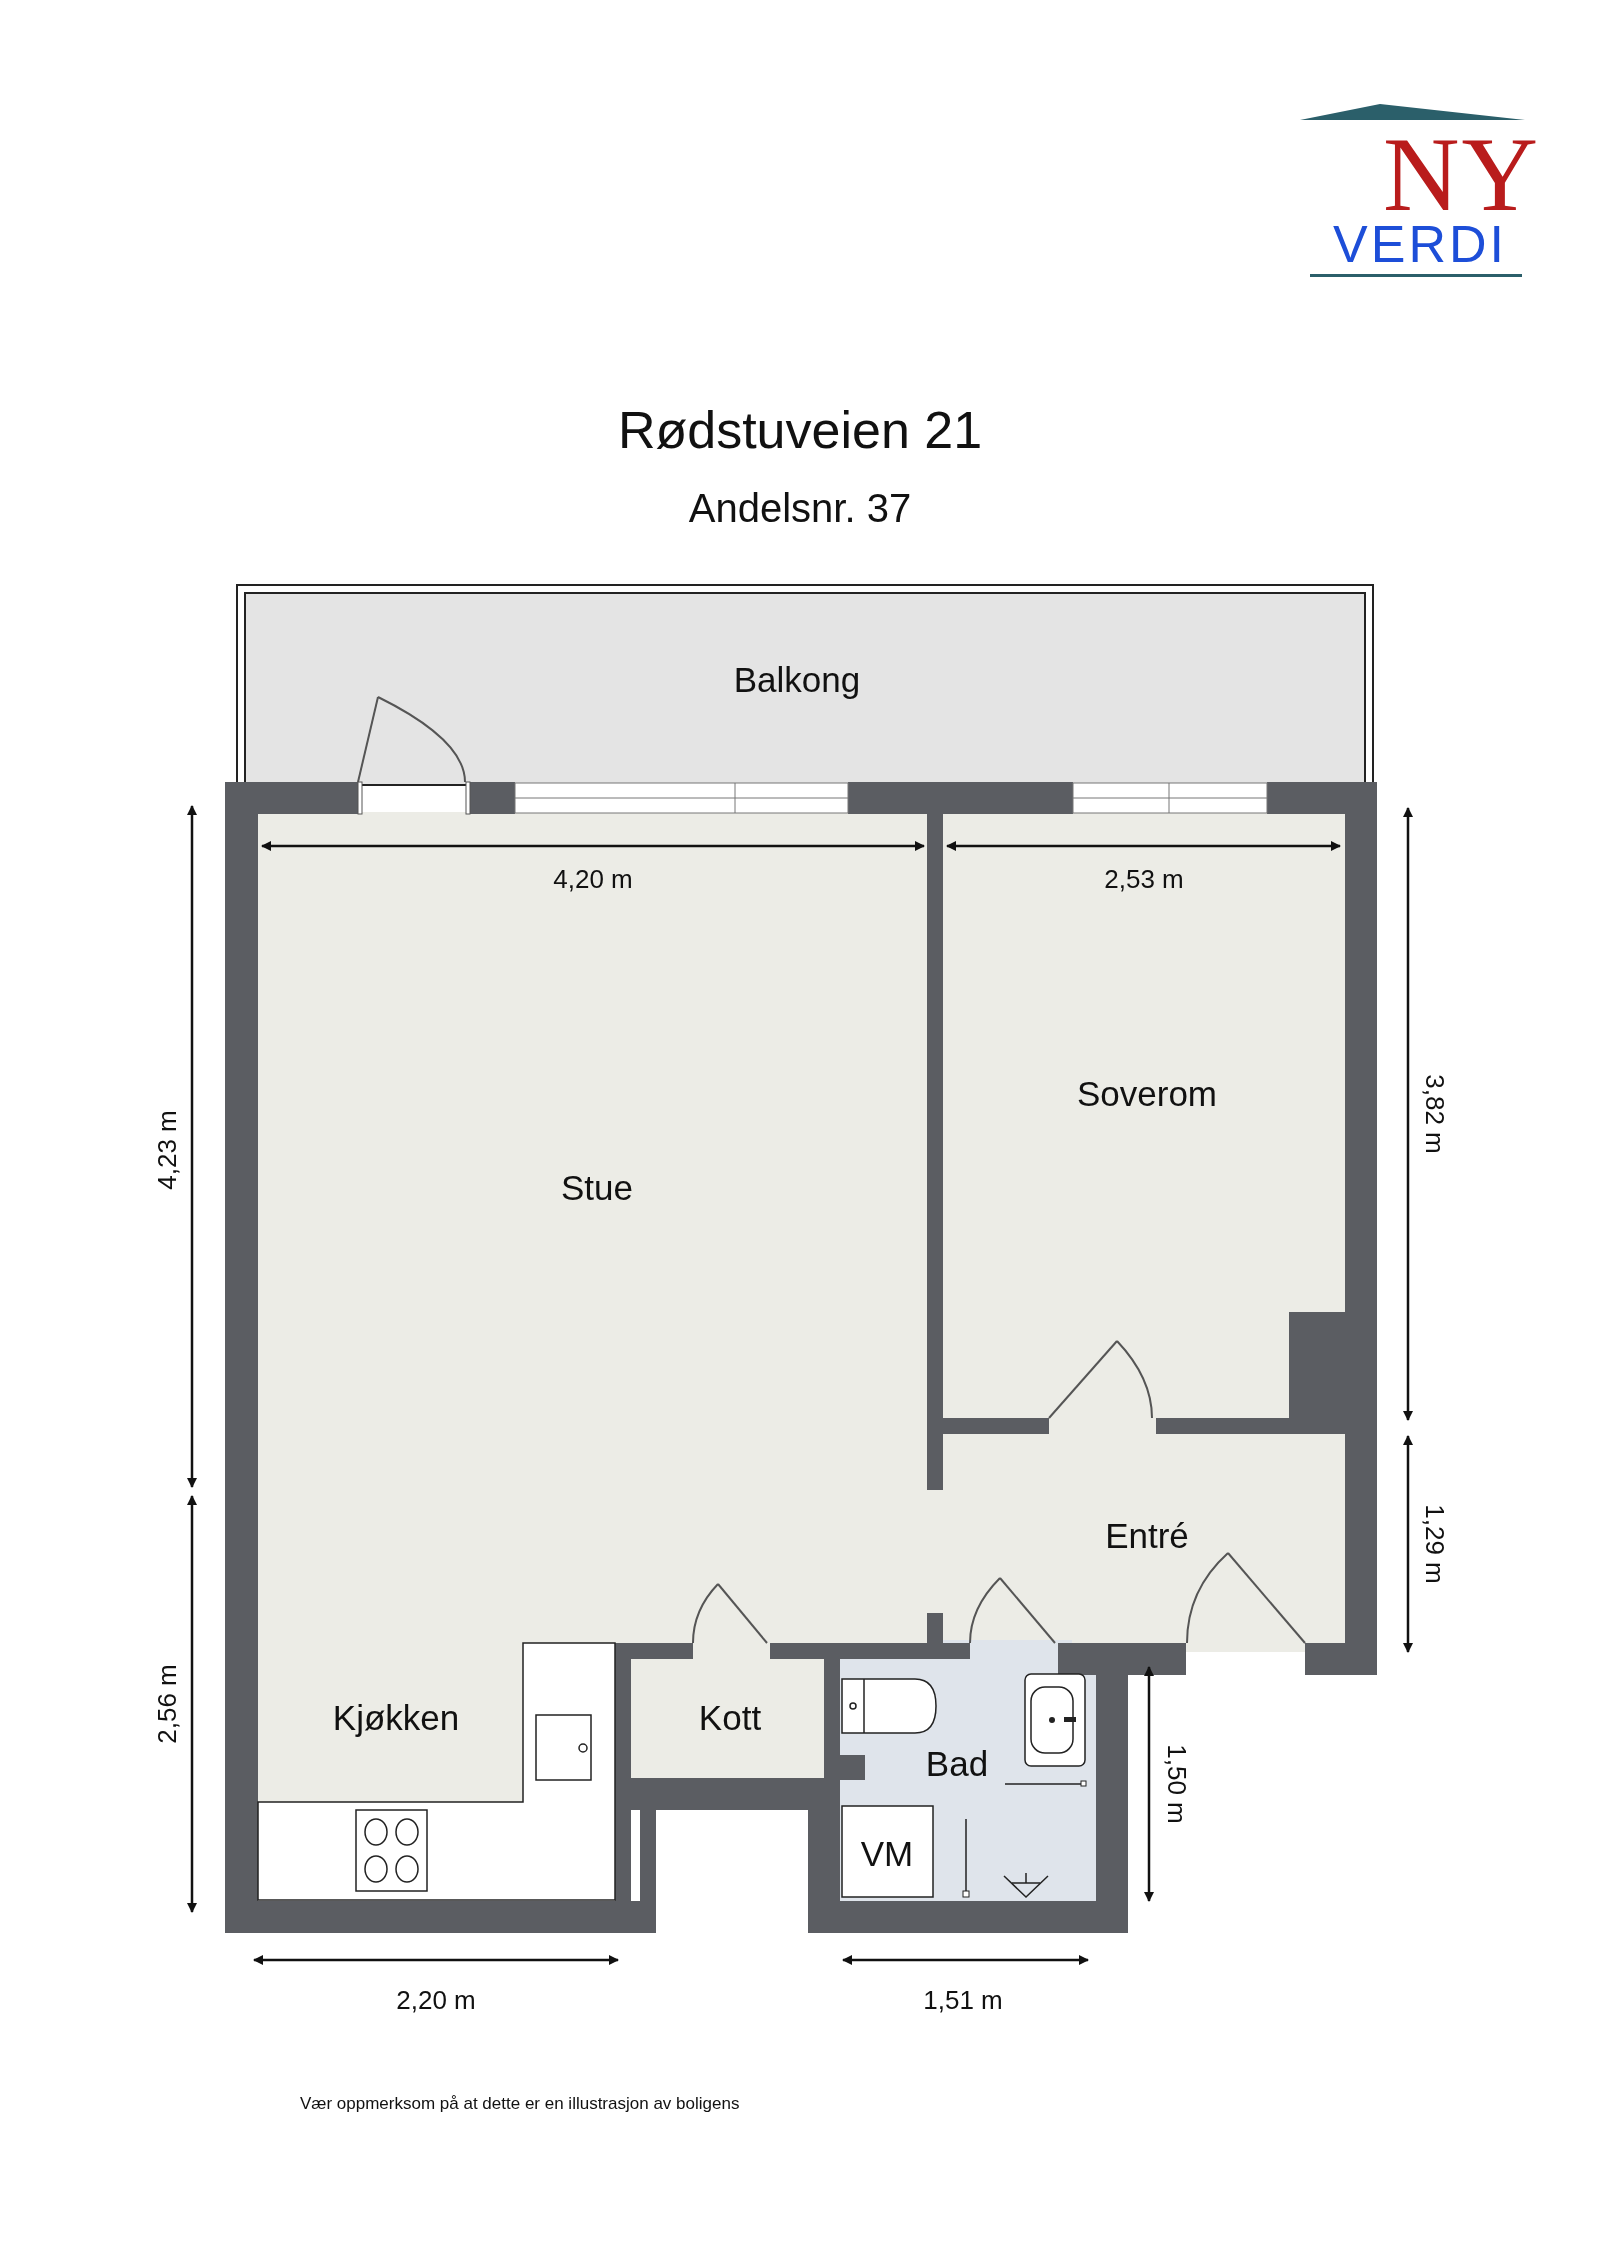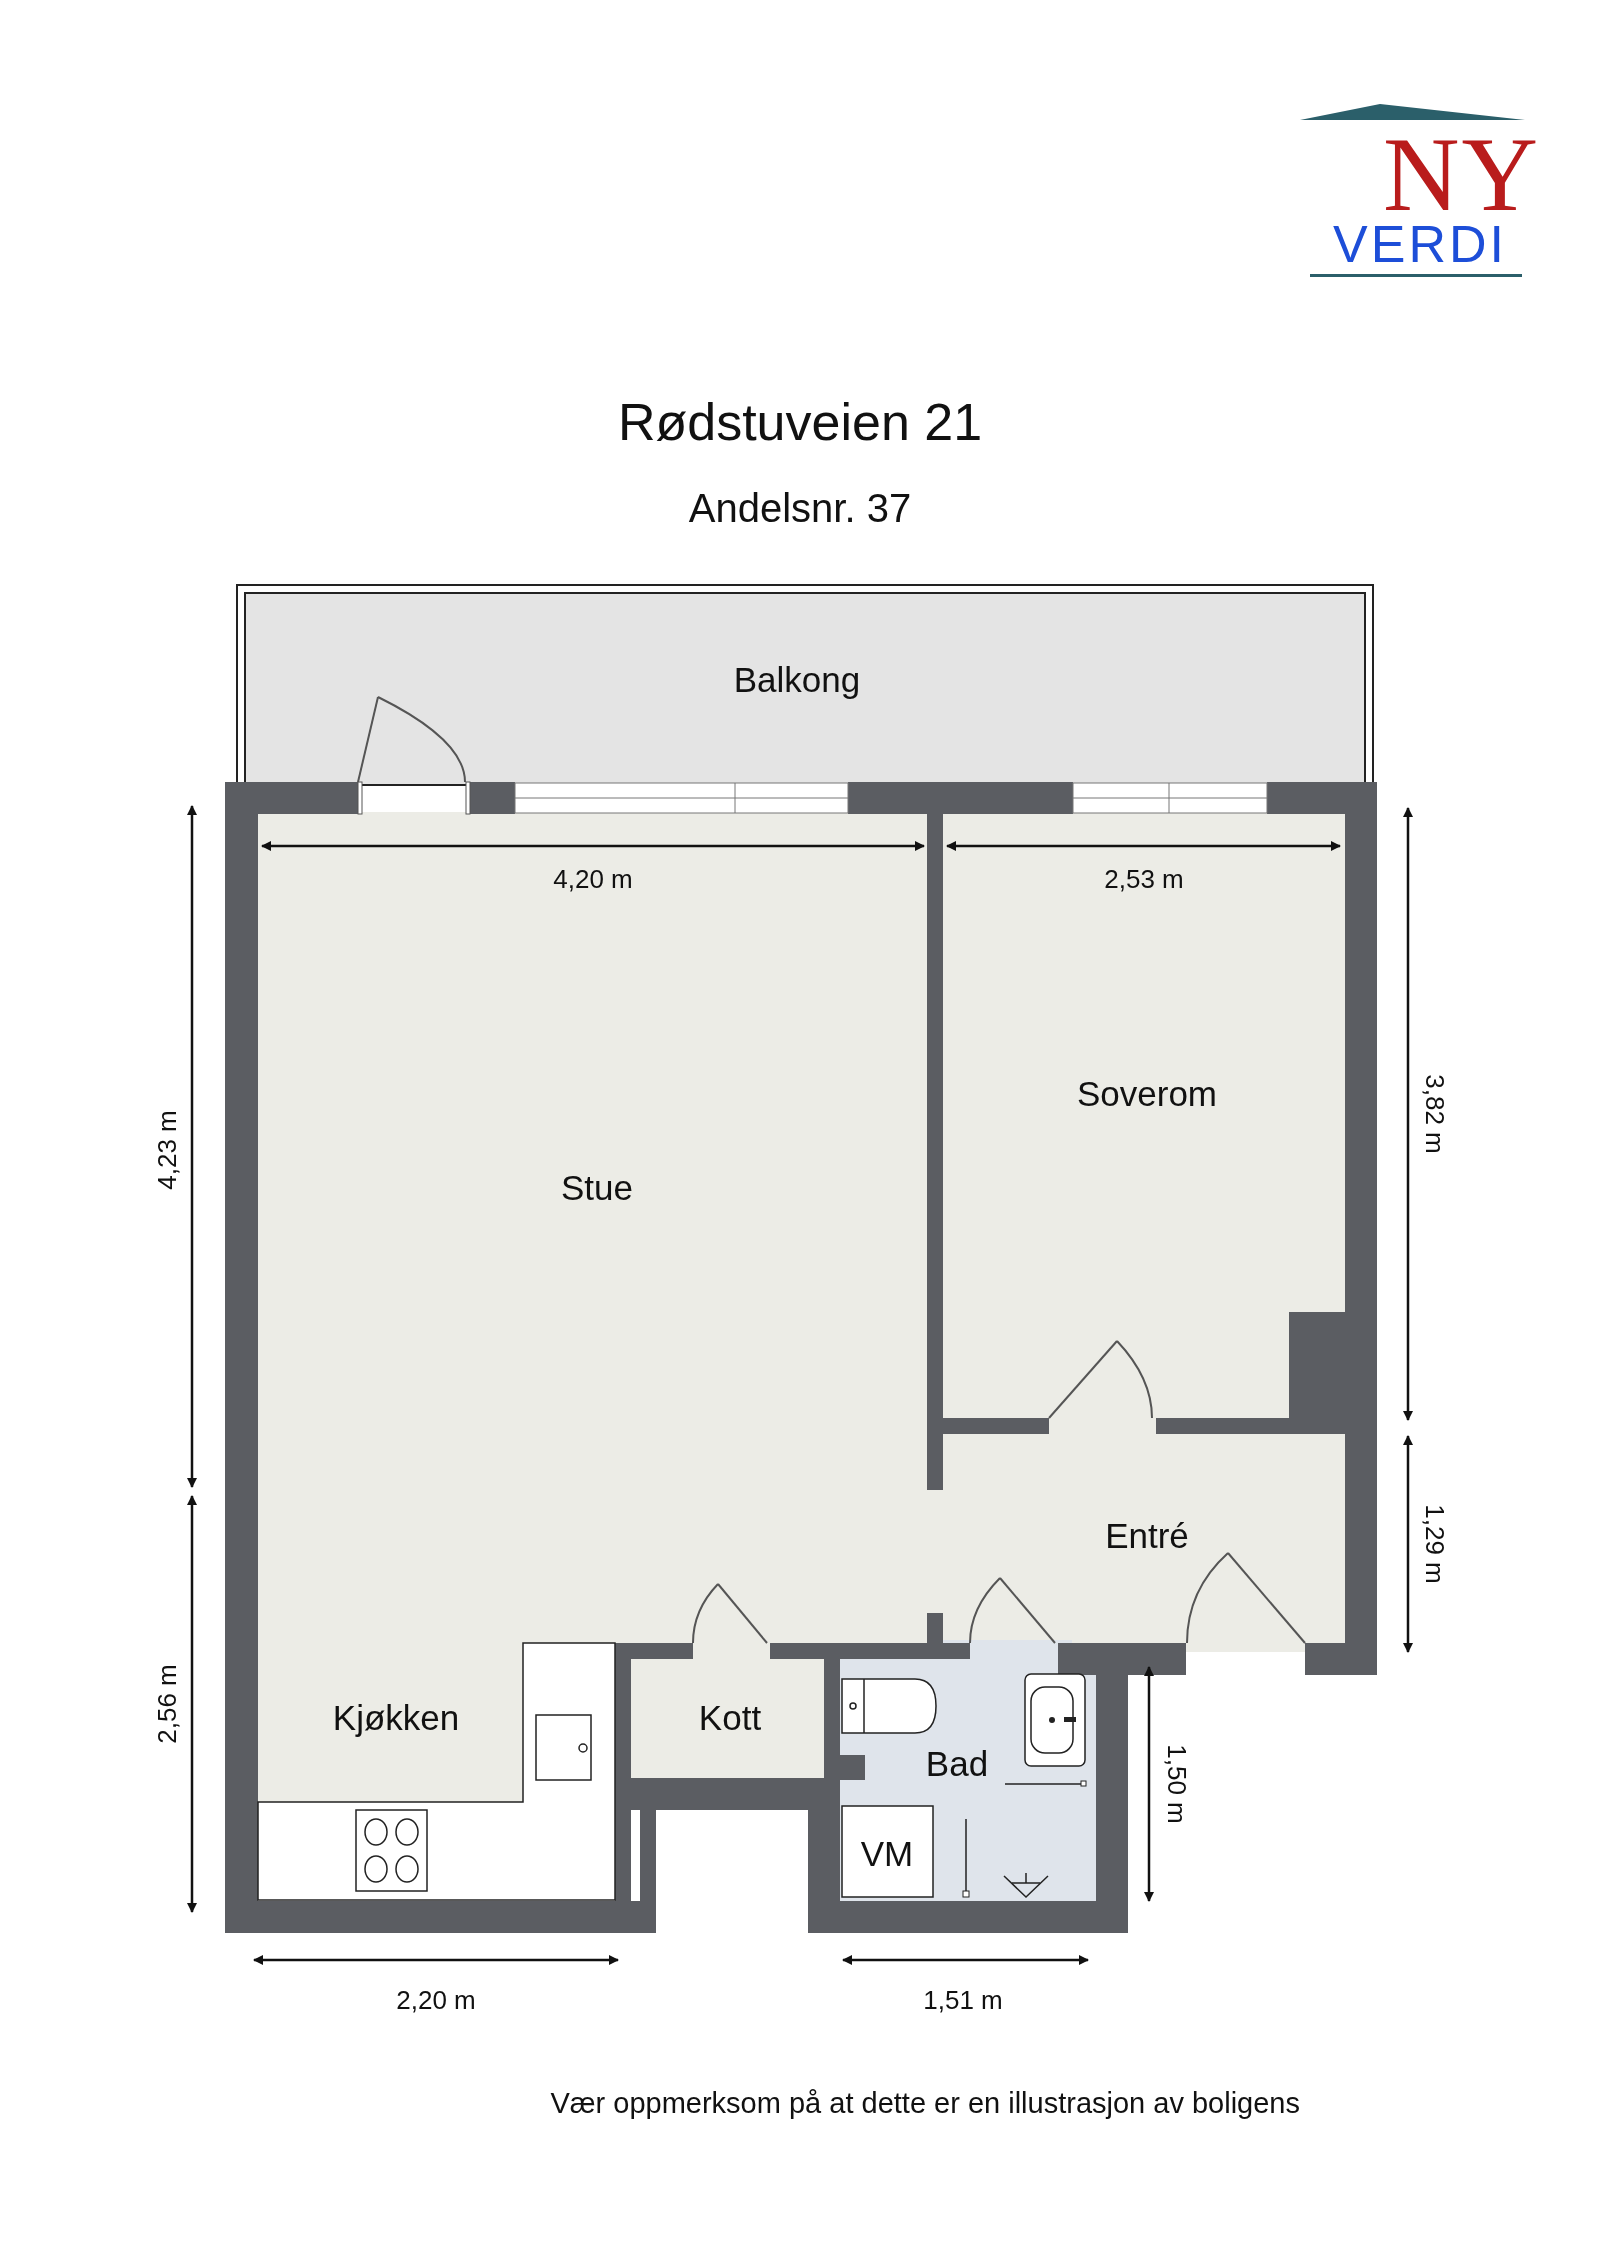--- a/index.html
+++ b/index.html
@@ -5,28 +5,28 @@
   html, body { margin:0; padding:0; background:#ffffff; }
   body { width:1600px; height:2263px; position:relative; overflow:hidden;
          font-family:"Liberation Sans", sans-serif; color:#111; }
   .logo { position:absolute; left:1300px; top:100px; width:240px; height:180px; }
   .logo-ny { position:absolute; left:0; top:22px; width:240px; text-align:right;
              font-family:Liberation Serif, serif; font-size:106px; line-height:106px;
              color:#b91c1c; letter-spacing:2px; }
   .logo-verdi { position:absolute; left:0; top:118px; width:240px; text-align:center;
              font-family:Liberation Sans, sans-serif; font-size:52px; line-height:52px;
              color:#1d4ed8; letter-spacing:3px; }
-  .title { position:absolute; left:0; top:392px; width:1600px; text-align:center;
+  .title { position:absolute; left:0; top:400px; width:1600px; text-align:center;
            font-size:52px; line-height:60px; }
   .subtitle { position:absolute; left:0; top:484px; width:1600px; text-align:center;
            font-size:40px; line-height:48px; }
   svg.plan { position:absolute; left:0; top:0; }
   .plan text { font-family:"Liberation Sans", sans-serif; fill:#111; }
-  .disclaimer { position:absolute; left:300px; top:2092px; width:1000px; text-align:right;
-           font-size:29px; line-height:23px; }
+  .disclaimer { position:absolute; left:300px; top:2092px; width:1000px; text-align:left;
+           font-size:17px; line-height:23px; }
   .disclaimer div { white-space:nowrap; }
 </style>
 </head>
 <body>
 
 <div class="logo">
   <svg width="240" height="40" style="position:absolute;left:0;top:0;">
     <polygon points="0,20 80,4 225,20" fill="#2b5f6a"></polygon>
   </svg>
   <div class="logo-ny">NY</div>

